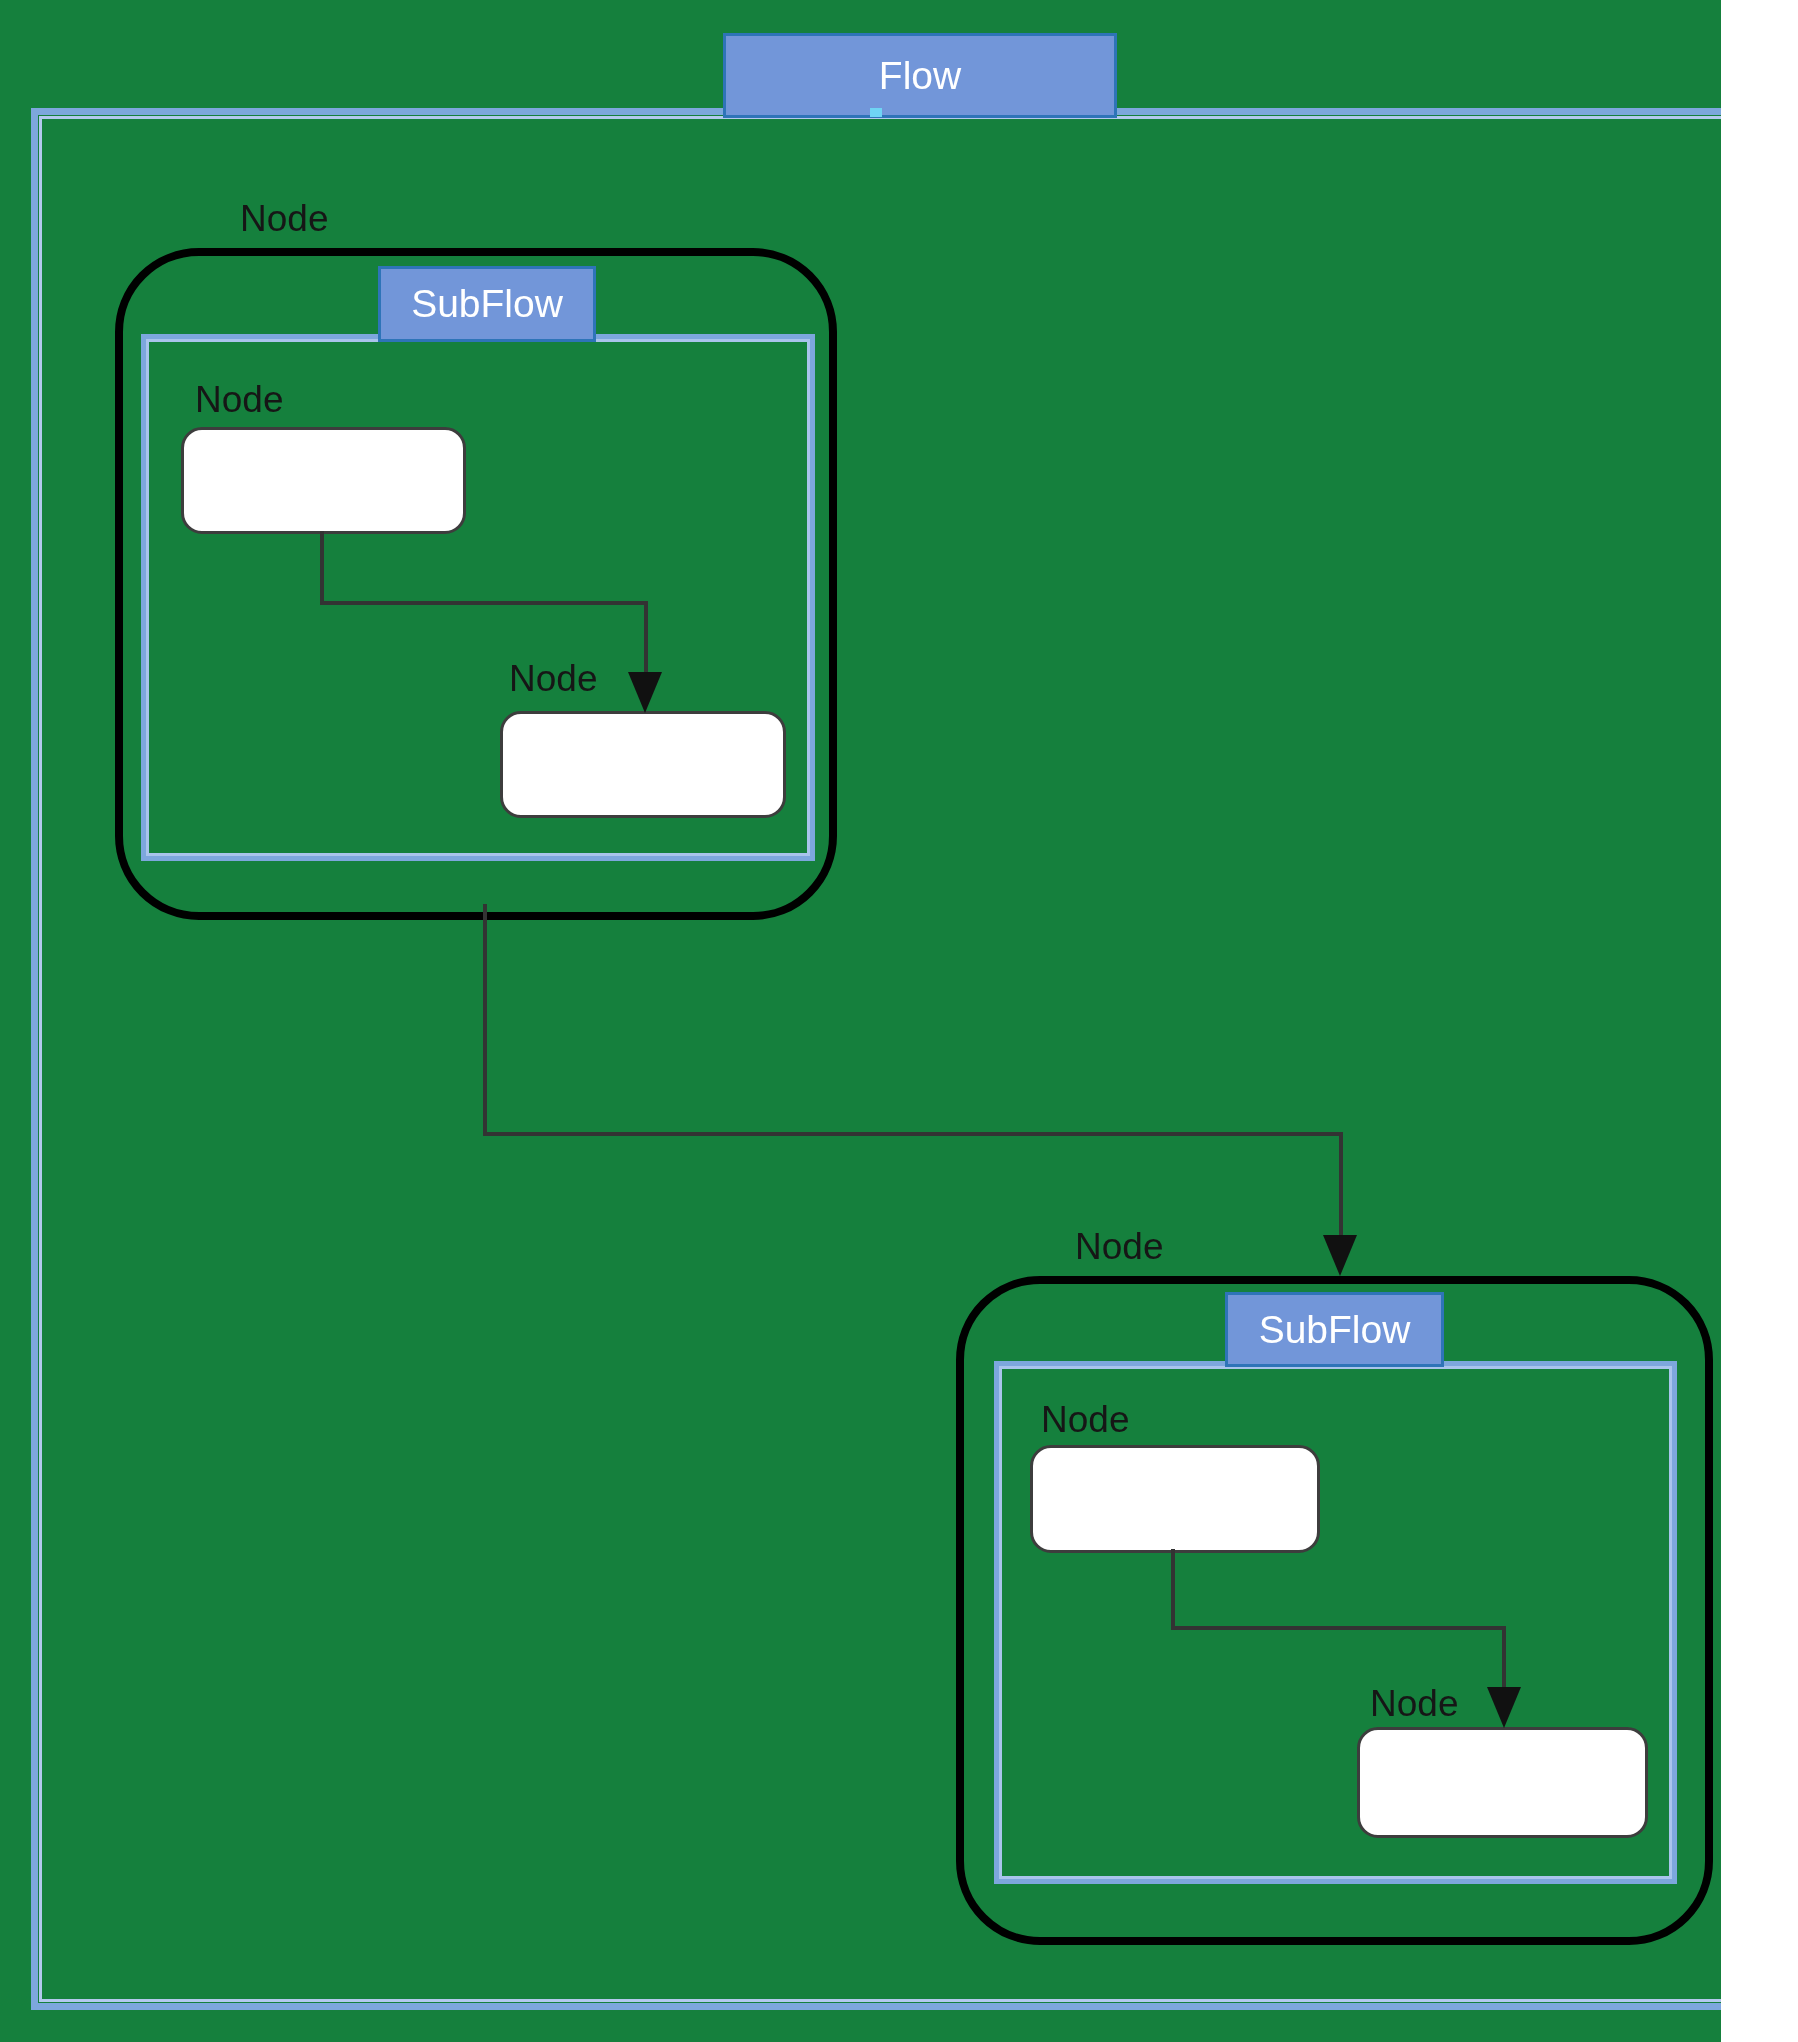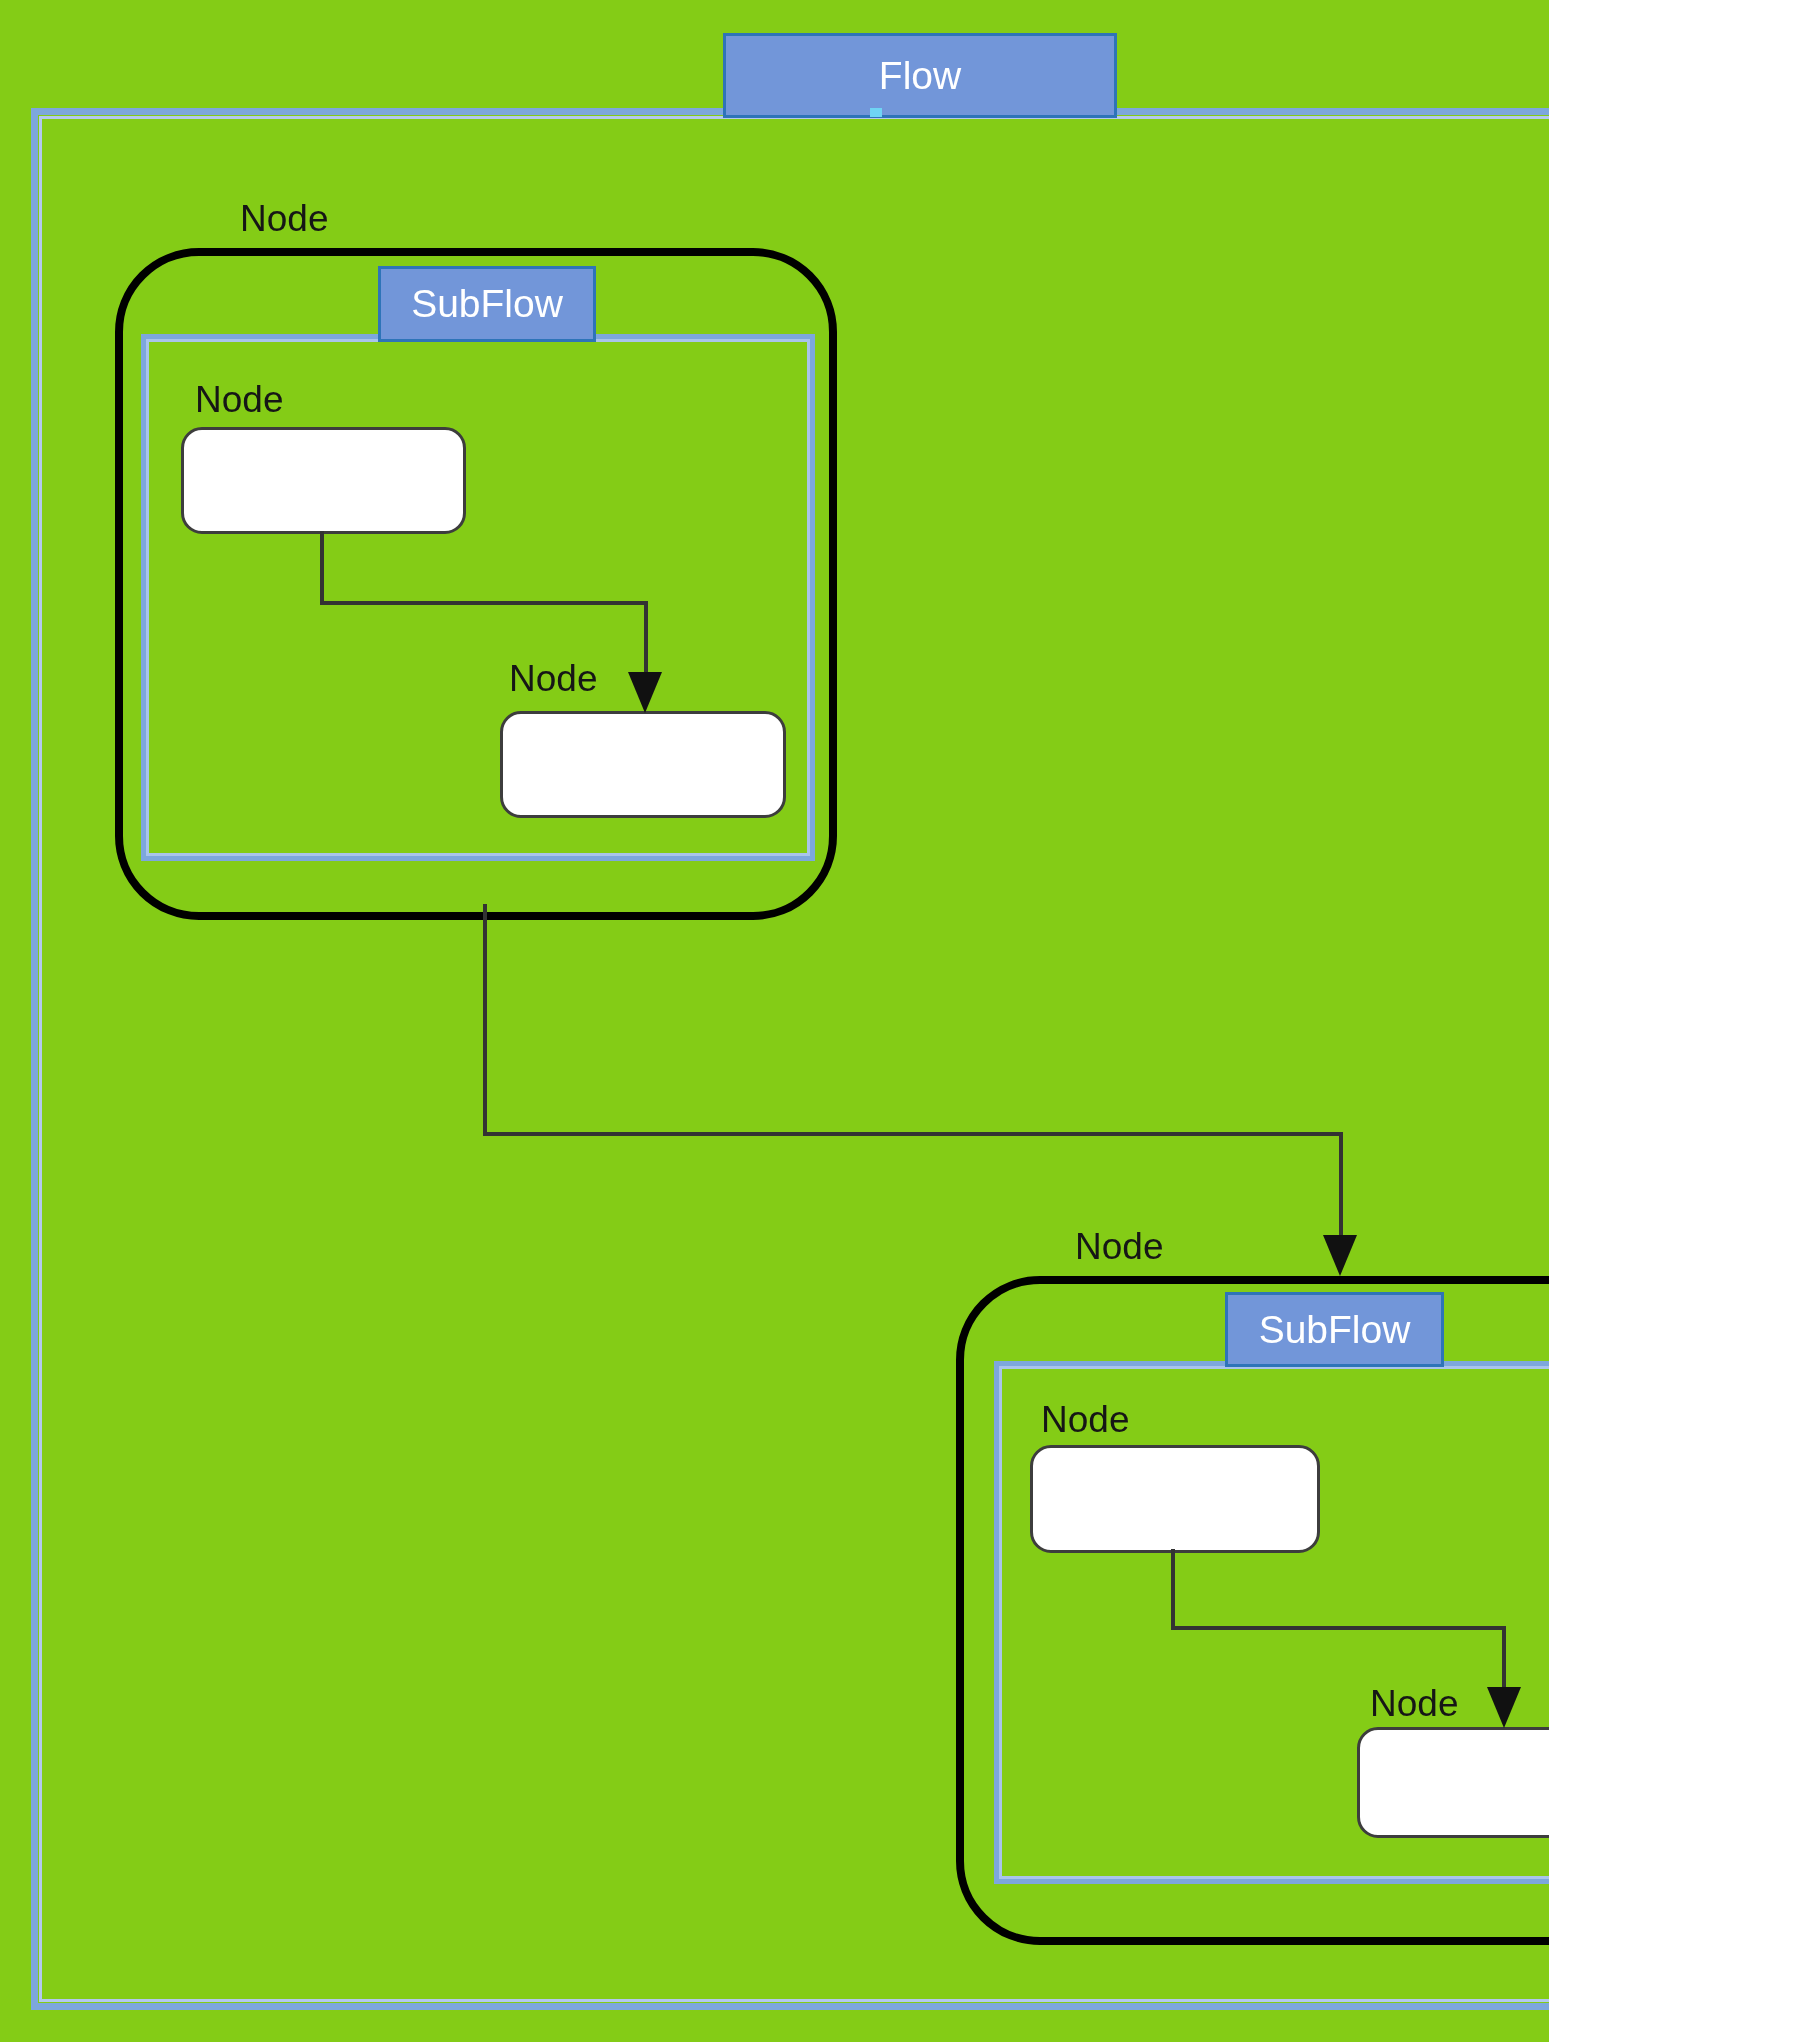--- a/index.html
+++ b/index.html
@@ -3,23 +3,23 @@
 <meta charset="utf-8">
 <style>
   html, body {
     margin: 0;
     padding: 0;
     background: #ffffff;
     font-family: "Liberation Sans", sans-serif;
   }
   #canvas {
     position: relative;
-    width: 1549px;
+    width: 1721px;
     height: 2042px;
-    background: #84cc16;
+    background: #15803d;
     overflow: hidden;
   }
   
   .flow-rect {
     position: absolute;
     border: 7px solid #7da7dd;
     background: transparent;
   }
   .flow-rect .inner-line {
     position: absolute;

